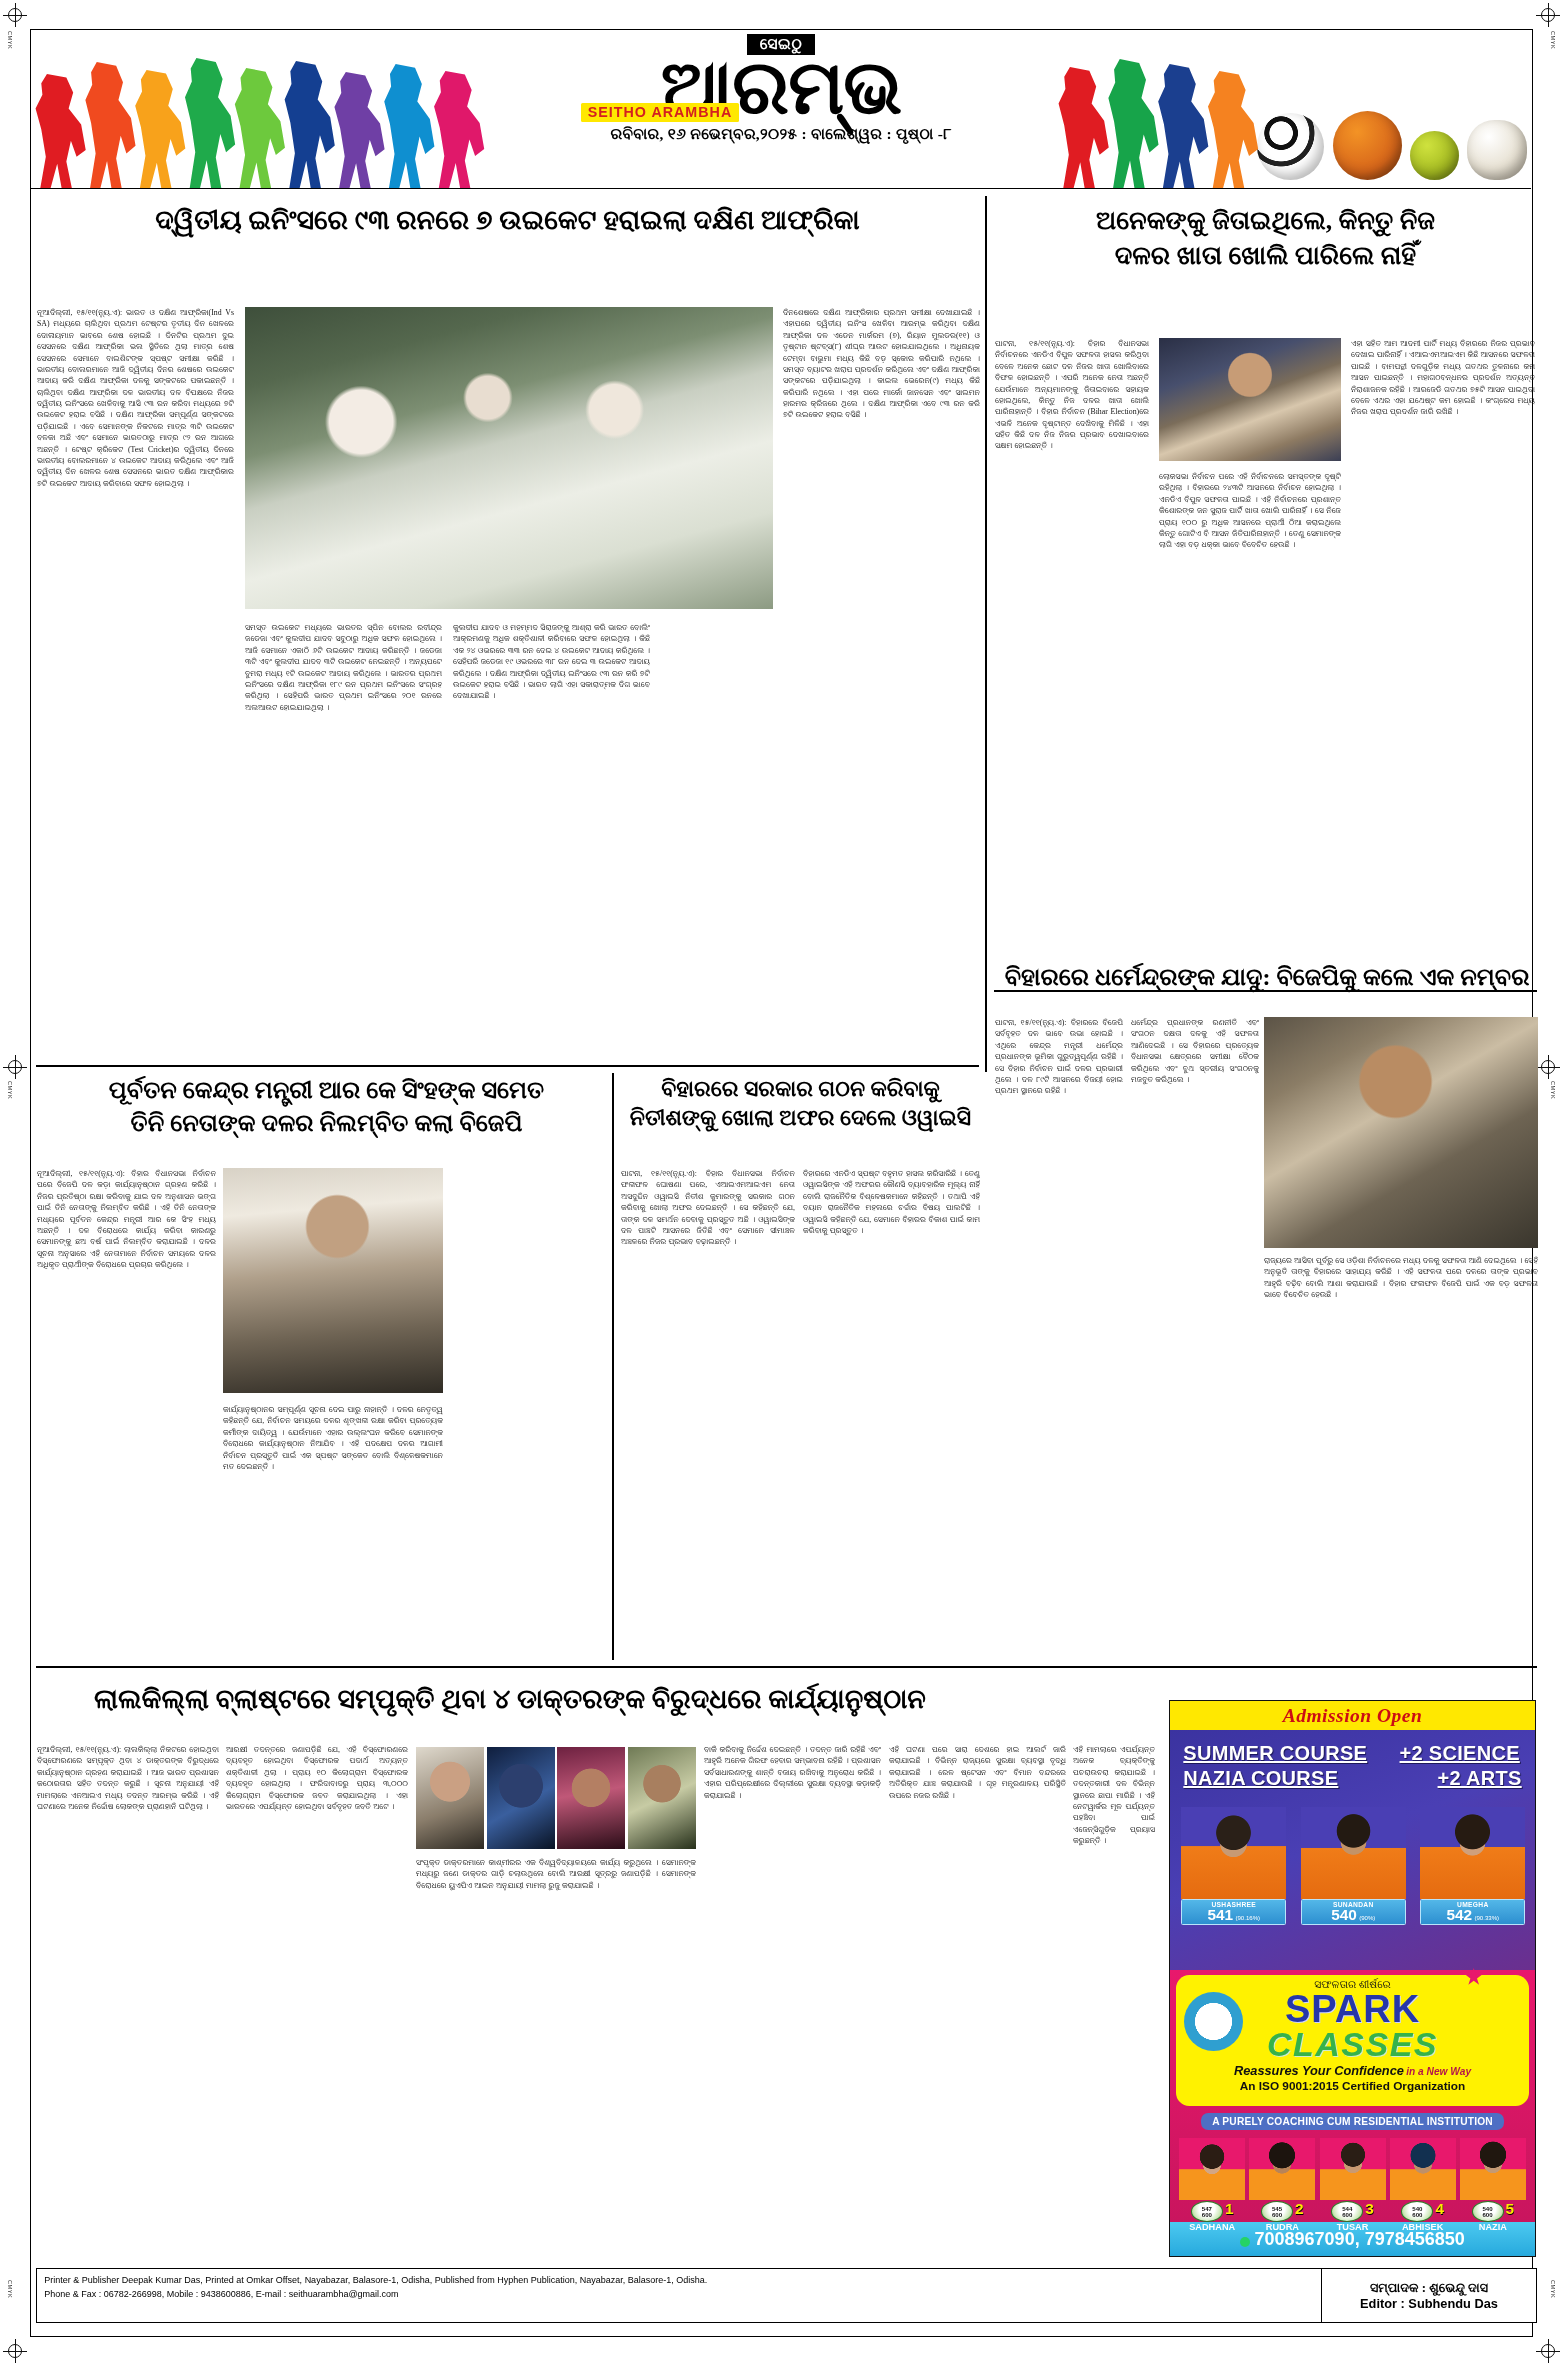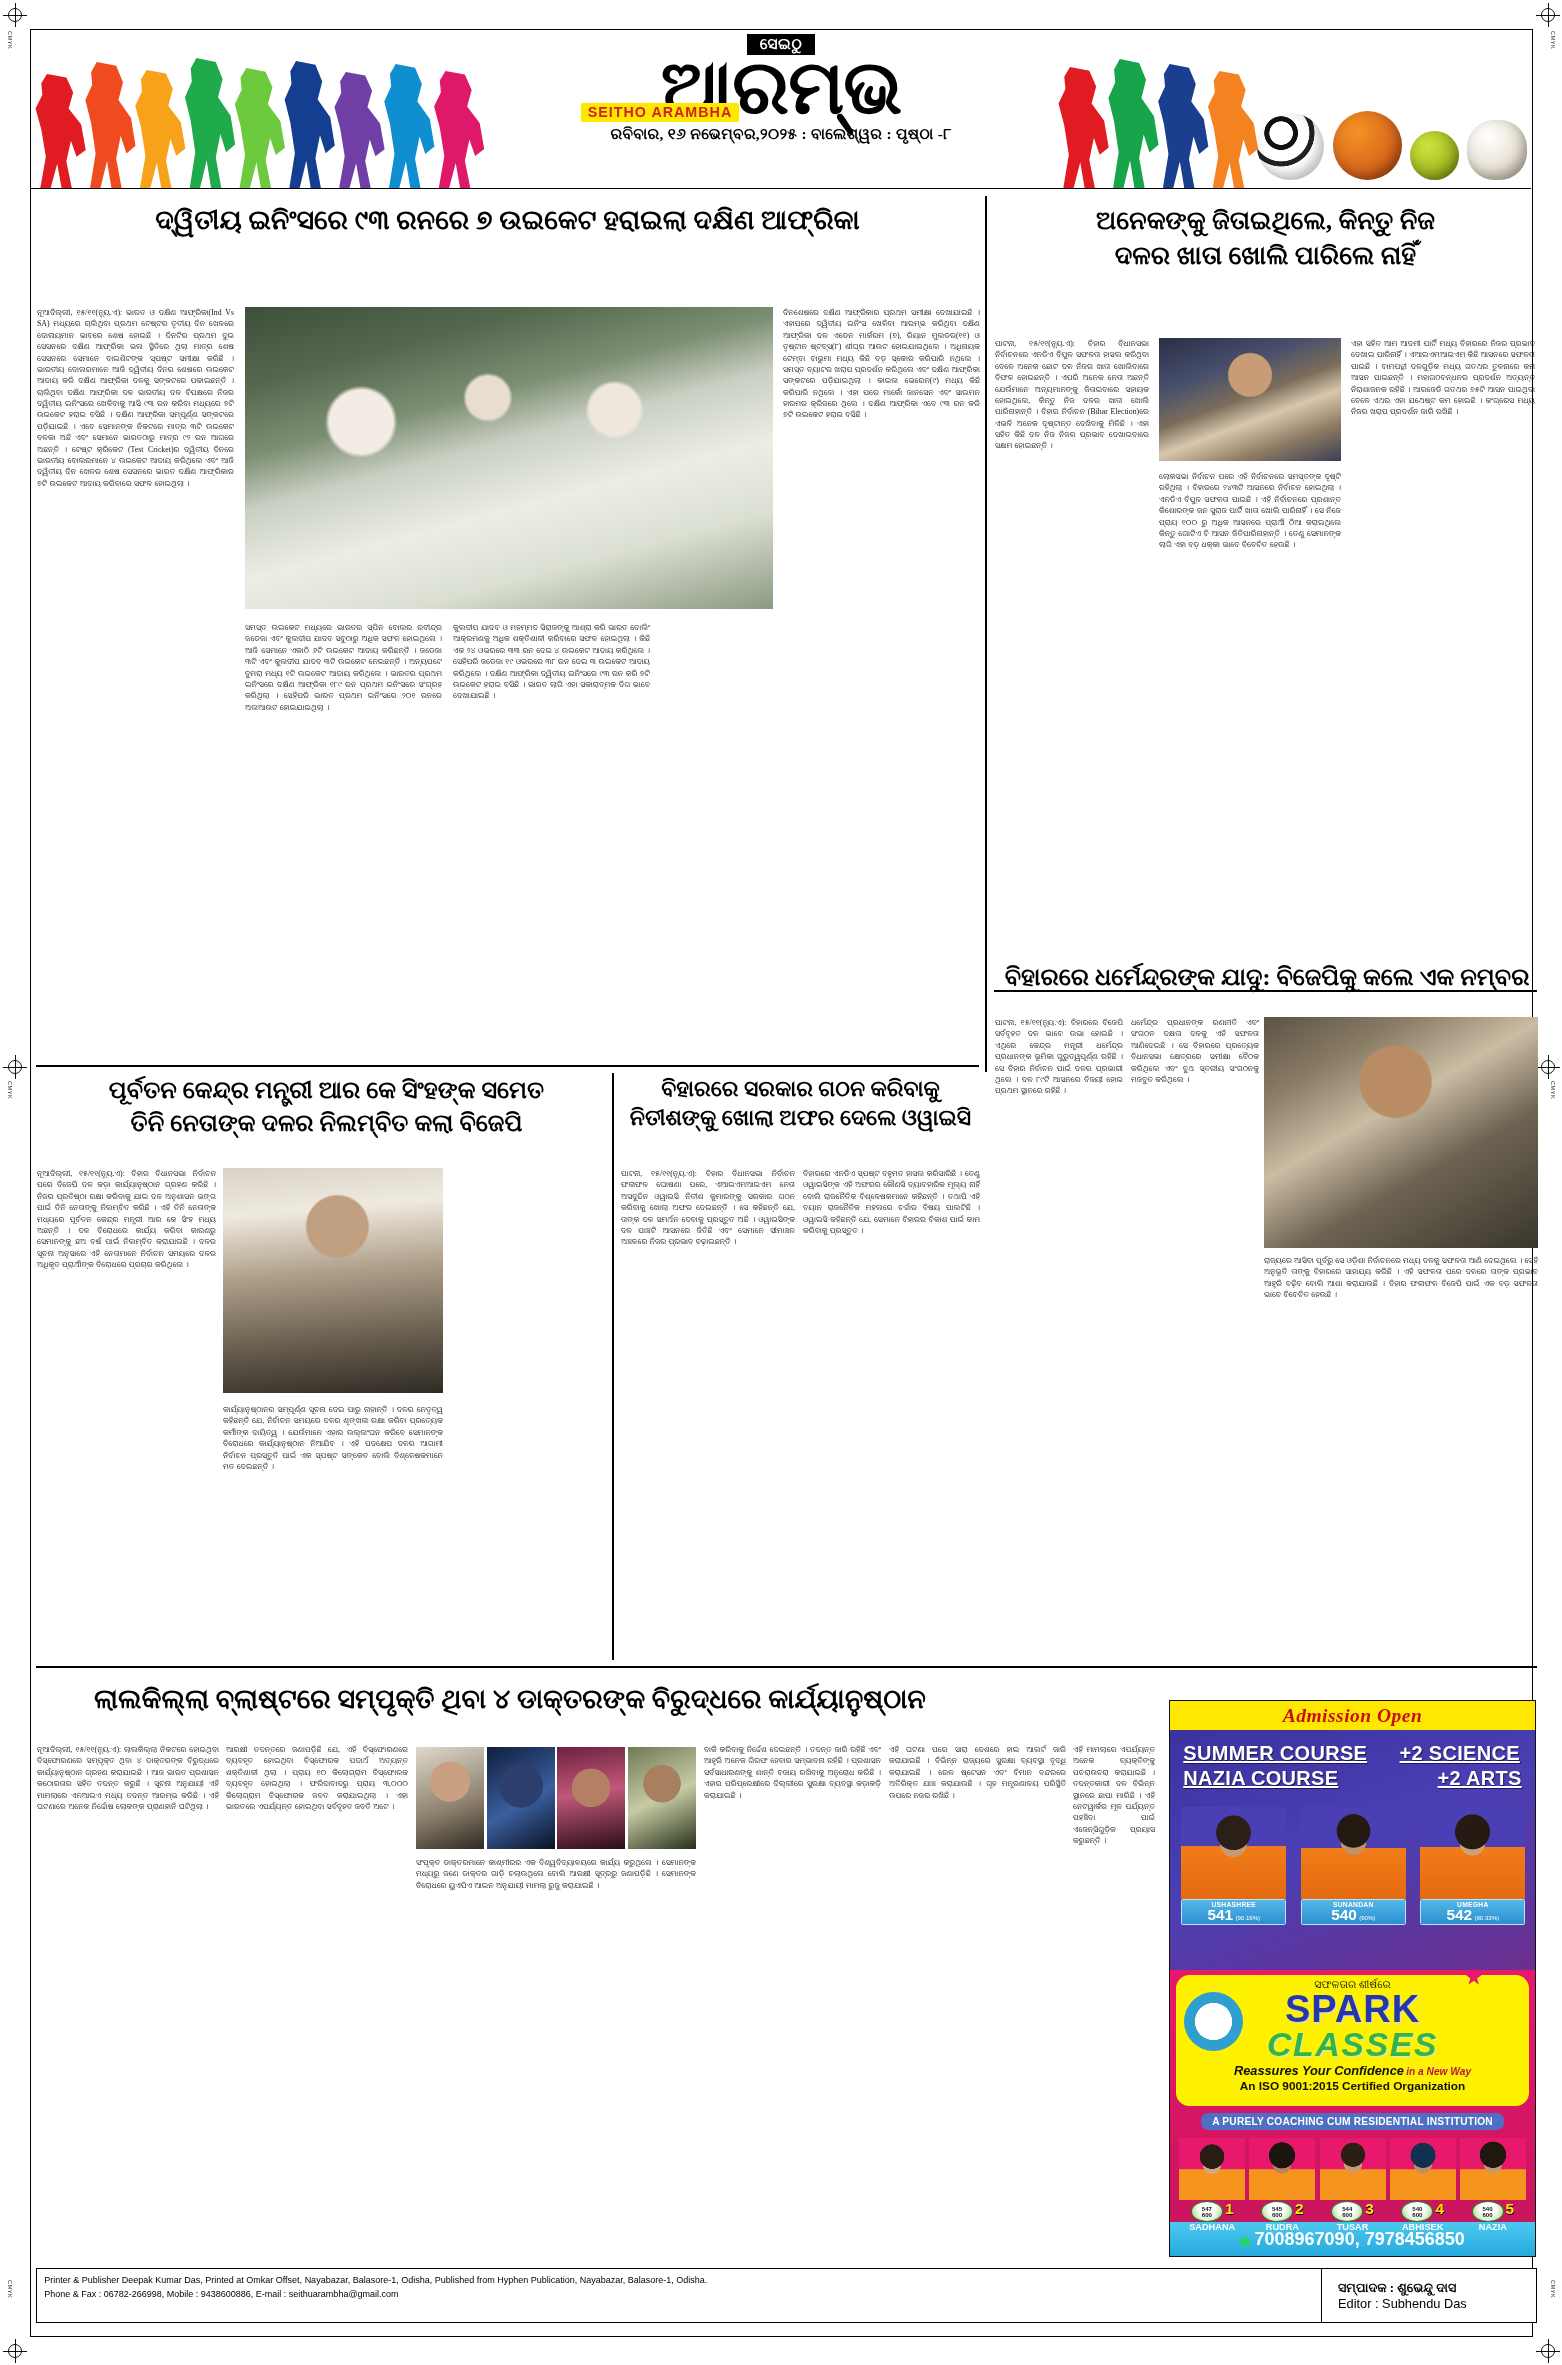--- a/index.html
+++ b/index.html
@@ -218,24 +218,24 @@
     position: absolute; border: 1.5px solid #000; background: #fff;
     display: flex; align-items: stretch;
   }
   .foot-left { flex: 1; padding: 4.6px 7.2px; }
   .foot-left div {
     font-size: 9px; line-height: 1.55; color: #000;
   }
   .foot-right {
     width: 215px; border-left: 1.5px solid #000;
     display: flex; flex-direction: column; justify-content: center;
-    padding: 2px 16px;
+    align-items: center; padding: 2px 0;
   }
   .foot-right .o { font-family:"Liberation Serif", serif; font-size: 12.8px; font-weight:700; }
-  .foot-right .e { font-size: 12.8px; font-weight: 400; }
+  .foot-right .e { font-size: 12.8px; font-weight: 700; }
 </style>
 </head>
 <body>
 
 <div class="page">
 
   <div class="regmark" style="left:3.1px;  top:3.1px;">
       <span class="ring"></span>
     </div>
   <div class="regmark" style="right:3.1px; top:3.1px;">

